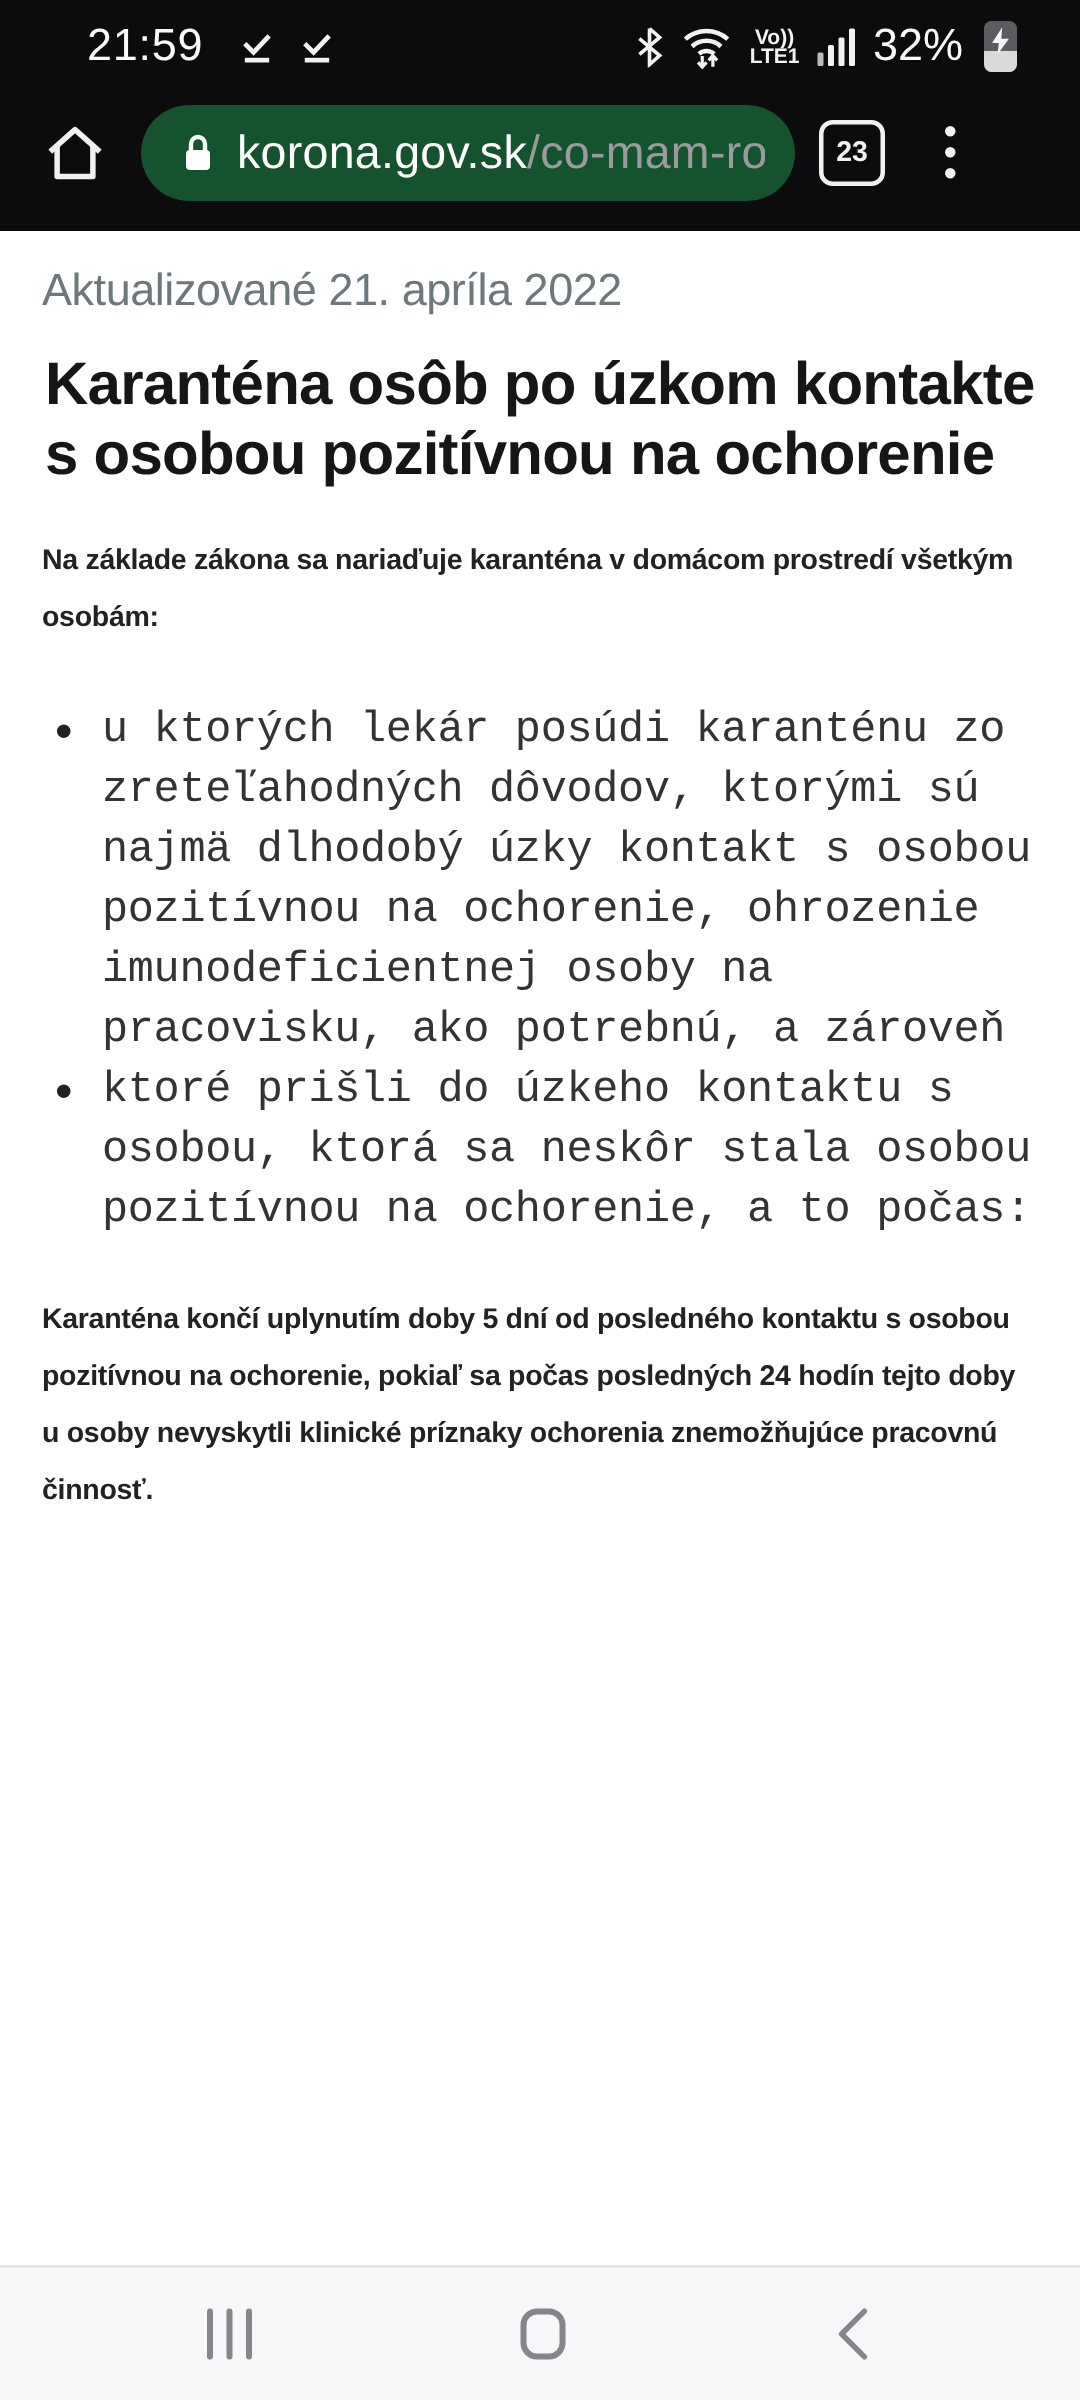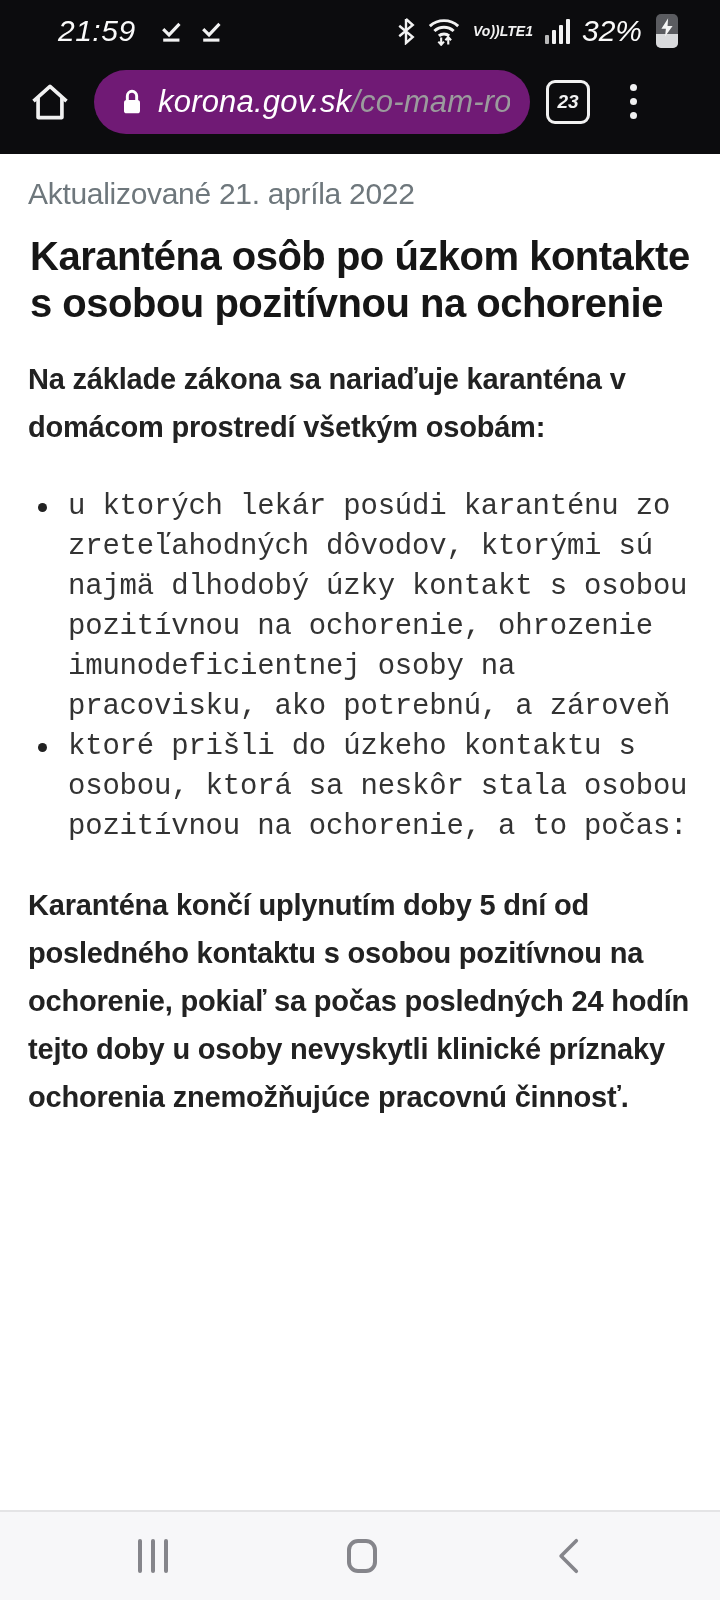--- a/index.html
+++ b/index.html
@@ -3,45 +3,45 @@
 <meta charset="utf-8">
 <style>
   html,body{margin:0;padding:0;}
   body{
     width:720px;height:1600px;position:relative;overflow:hidden;
     background:#ffffff;
     font-family:"Liberation Sans","DejaVu Sans",sans-serif;
     -webkit-font-smoothing:antialiased;
   }
   
-  .chrome{position:absolute;top:0;left:0;width:720px;height:154px;background:#0c0c0e;font-style:italic;}
+  .chrome{position:absolute;top:0;left:0;width:720px;height:154px;background:#0c0c0e;}
   .status-bar{
     height:56px;display:flex;align-items:center;
     padding:6px 42px 0 58px;box-sizing:border-box;color:#fafafa;
   }
   .status-time{font-size:30px;letter-spacing:0.5px;color:#fafafa;}
   .status-left-icons{display:flex;gap:14px;margin-left:22px;align-items:center;}
   .status-right{margin-left:auto;display:flex;align-items:center;gap:12px;}
-  .volte{display:flex;flex-direction:row;align-items:center;line-height:13px;color:#f2f2f2;font-size:14px;font-weight:bold;letter-spacing:0;}
+  .volte{display:flex;flex-direction:column;align-items:center;line-height:13px;color:#f2f2f2;font-size:14px;font-weight:bold;letter-spacing:0;}
   .sigbars{display:flex;align-items:flex-end;gap:3px;height:26px;}
   .sigbars i{display:block;width:4px;background:#f2f2f2;border-radius:1px;}
   .sigbars i:nth-child(1){height:9px;background:#b9b9b9;}
   .sigbars i:nth-child(2){height:14px;}
   .sigbars i:nth-child(3){height:19px;}
   .sigbars i:nth-child(4){height:25px;}
   .battery-pct{font-size:30px;color:#fafafa;}
   .battery{position:relative;width:22px;height:34px;border-radius:5px;background:#5b5c60;overflow:hidden;margin-left:2px;}
   .battery .fill{position:absolute;bottom:0;left:0;width:100%;height:40%;background:#d9dadc;}
   .battery svg{position:absolute;top:4px;left:4px;}
   
   .toolbar{height:99px;display:flex;align-items:center;padding:0 24px 8px 24px;box-sizing:border-box;}
   .home-btn{width:52px;height:52px;display:flex;align-items:center;justify-content:center;flex:0 0 auto;}
   .omnibox{
     flex:0 0 auto;width:436px;height:64px;margin-left:18px;
-    background:#701a75;border-radius:32px;display:flex;align-items:center;
+    background:#14532d;border-radius:32px;display:flex;align-items:center;
     padding:0 20px 0 26px;box-sizing:border-box;overflow:hidden;white-space:nowrap;
   }
   .omnibox .lock{flex:0 0 auto;margin-right:14px;display:flex;}
   .url{font-size:31px;letter-spacing:0.2px;overflow:hidden;}
   .url .domain{color:#ffffff;}
   .url .path{color:#9b9b9d;}
   .tab-btn{margin-left:16px;width:38px;height:38px;border:3px solid #f1f1f1;border-radius:9px;
     display:flex;align-items:center;justify-content:center;flex:0 0 auto;}
   .tab-count{font-size:19px;font-weight:bold;color:#f1f1f1;}
   .menu-btn{margin-left:40px;display:flex;flex-direction:column;gap:7px;align-items:center;flex:0 0 auto;}
@@ -50,21 +50,21 @@
   .content{
     position:absolute;top:155px;left:0;width:720px;height:1355px;
     background:#ffffff;box-sizing:border-box;padding:22px 28px 0 28px;overflow:hidden;border-radius:15px;
   }
   .updated{color:#6e777c;font-size:30px;letter-spacing:-0.3px;margin:0 0 14px 0;}
   h1.page-title{
     color:#161616;font-size:40px;line-height:47px;letter-spacing:-0.5px;
     margin:22px 0 28px 2px;font-weight:bold;max-width:668px;
   }
   .lead,.bold-para{
-    color:#222;font-size:29px;line-height:48px;font-weight:bold;
+    color:#222;font-size:19px;line-height:38px;font-weight:bold;
     letter-spacing:-0.2px;margin:0 0 34px 0;
   }
   .bold-para{margin:34px 0 0 0;}
   ul{margin:0;padding:0;list-style:none;}
   ul.main-list{margin:36px 0 0 0;}
   ul.sub-list{margin:34px 0 34px 0;}
   li{
     position:relative;color:#333;font-size:29px;line-height:40px;
     letter-spacing:-0.2px;
     font-family:Liberation Mono, monospace;

